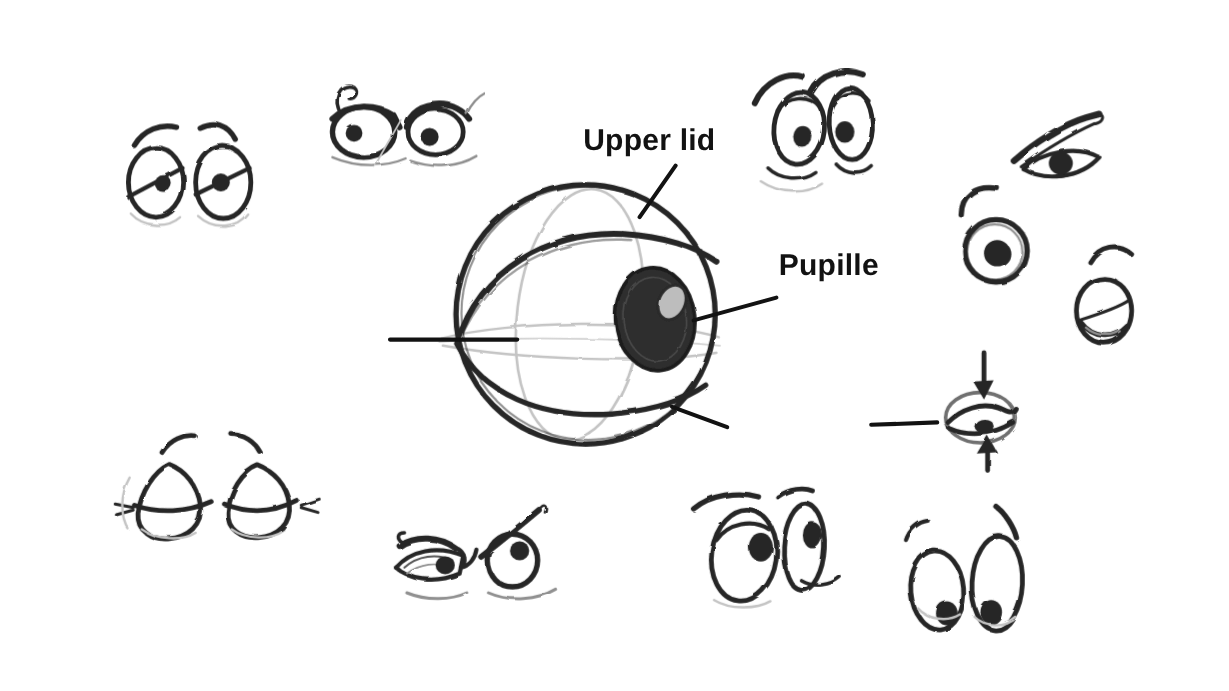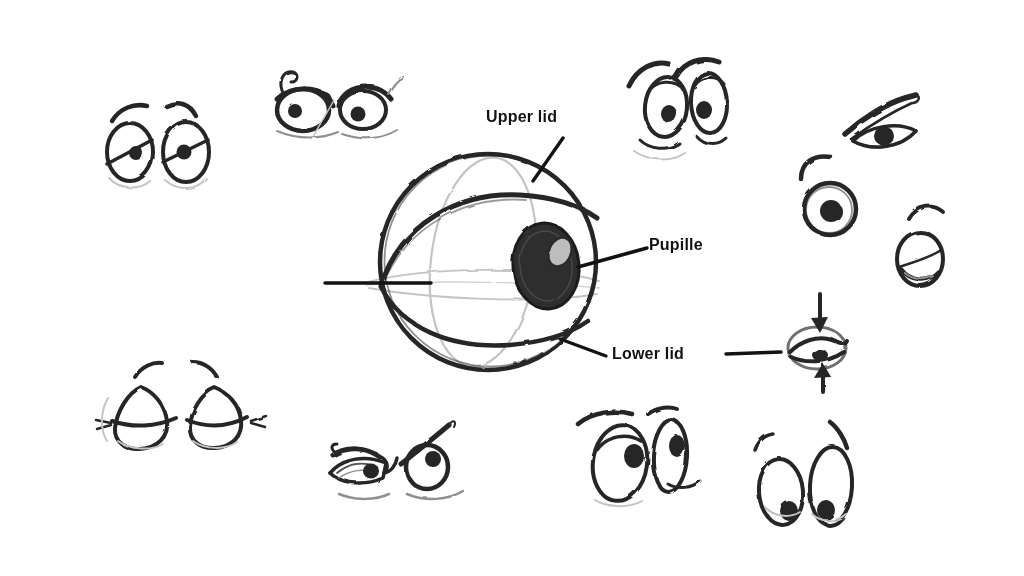--- a/index.html
+++ b/index.html
@@ -14,29 +14,29 @@
     position:relative;
     width:1024px;height:576px;
     background:var(--bg);
     overflow:hidden;
     font-family:"Liberation Sans", sans-serif;
   }
   .stage svg{position:absolute;inset:0;display:block;}
   .anno{
     position:absolute;
     font-weight:700;
-    font-size:16px;
+    font-size:25px;
     line-height:28px;
     color:var(--label);
     letter-spacing:.2px;
     white-space:nowrap;
     user-select:none;
   }
   .anno.upper{left:486px;top:103px;}
-  .anno.pupille{left:649px;top:231px;}
+  .anno.pupille{left:649px;top:207px;}
   .anno.eyeball{left:130px;top:264px;}
   .anno.lower{left:612px;top:340px;}
 </style>
 </head>
 <body>
 
 <div class="stage">
 
   <svg viewBox="0 0 1024 576" aria-hidden="true">
     <defs>
@@ -203,15 +203,14 @@
       <path d="M563 138 L 533 181"></path>
       <path d="M647 248 L 578 267"></path>
       <path d="M325 283 L 431 283"></path>
       <path d="M560 339 L 606 356"></path>
       <path d="M726 354 L 781 352"></path>
     </g>
   </svg>
 
   <div class="anno upper">Upper lid</div>
   <div class="anno pupille">Pupille</div>
-  <div class="anno lower">Lower lid</div>
 
 </div>
 
 </body></html>

